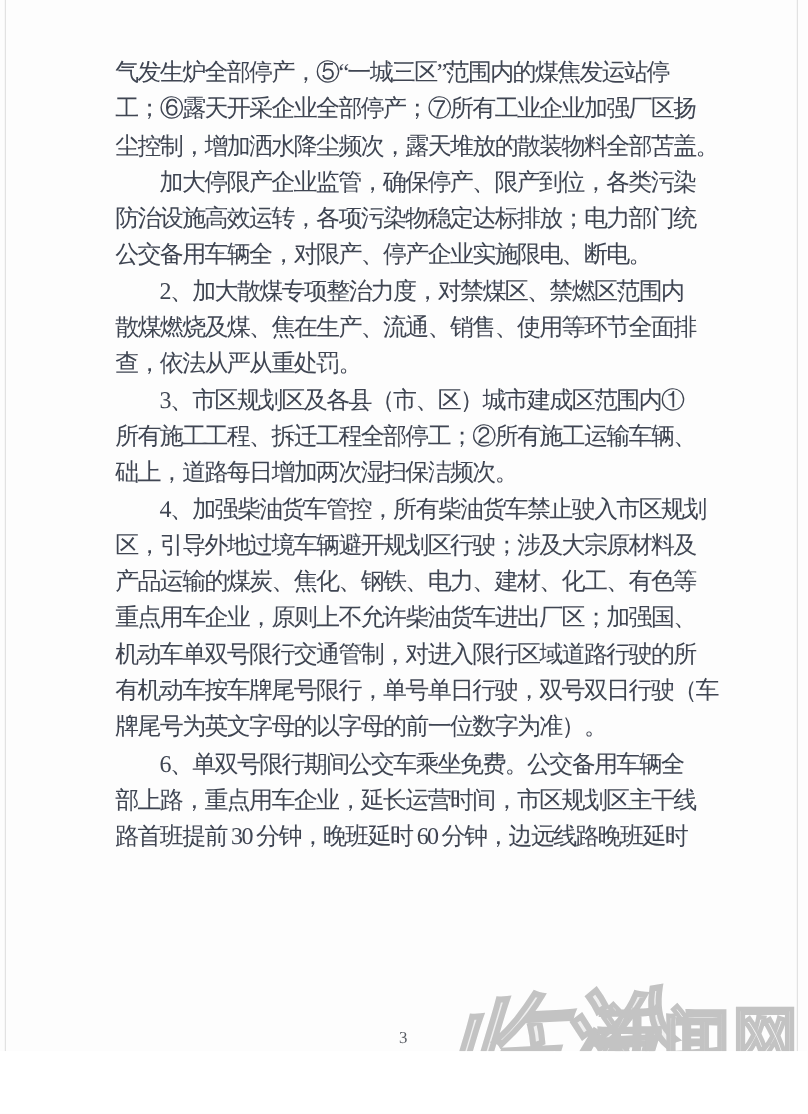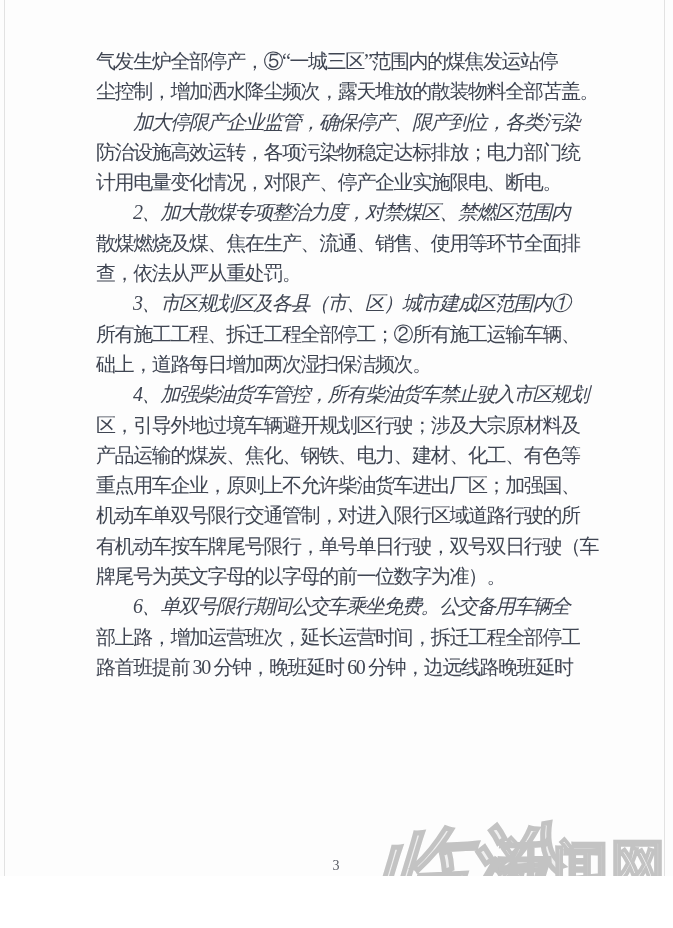--- a/index.html
+++ b/index.html
@@ -49,21 +49,20 @@
   }
   .text-block .line {
     height: 30.3px;
     line-height: 30.3px;
     font-size: 20px;
     letter-spacing: -1.4px;
     white-space: nowrap;
   }
   .text-block .line.indent {
     padding-left: 37px;
-    font-style: italic;
   }
   
   .page-number {
     position: absolute;
     left: 326px; top: 858px;
     width: 20px;
     text-align: center;
     font-size: 14px;
     color: #575b63;
   }
@@ -112,39 +111,40 @@
 </style>
 </head>
 <body>
 
 <div class="page">
   <div class="edge-left"></div>
   <div class="edge-right"></div>
 
   <div class="text-block" id="text-block">
       <div class="line">气发生炉全部停产，⑤“一城三区”范围内的煤焦发运站停</div>
+      <div class="line">工；⑥露天开采企业全部停产；⑦所有工业企业加强厂区扬</div>
       <div class="line">尘控制，增加洒水降尘频次，露天堆放的散装物料全部苫盖。</div>
       <div class="line indent">加大停限产企业监管，确保停产、限产到位，各类污染</div>
       <div class="line">防治设施高效运转，各项污染物稳定达标排放；电力部门统</div>
-      <div class="line">计用电量变化情况，对限产、停产企业实施限电、断电。</div>
+      <div class="line">公交备用车辆全，对限产、停产企业实施限电、断电。</div>
       <div class="line indent">2、加大散煤专项整治力度，对禁煤区、禁燃区范围内</div>
       <div class="line">散煤燃烧及煤、焦在生产、流通、销售、使用等环节全面排</div>
       <div class="line">查，依法从严从重处罚。</div>
       <div class="line indent">3、市区规划区及各县（市、区）城市建成区范围内①</div>
       <div class="line">所有施工工程、拆迁工程全部停工；②所有施工运输车辆、</div>
       <div class="line">础上，道路每日增加两次湿扫保洁频次。</div>
       <div class="line indent">4、加强柴油货车管控，所有柴油货车禁止驶入市区规划</div>
       <div class="line">区，引导外地过境车辆避开规划区行驶；涉及大宗原材料及</div>
       <div class="line">产品运输的煤炭、焦化、钢铁、电力、建材、化工、有色等</div>
       <div class="line">重点用车企业，原则上不允许柴油货车进出厂区；加强国、</div>
       <div class="line">机动车单双号限行交通管制，对进入限行区域道路行驶的所</div>
       <div class="line">有机动车按车牌尾号限行，单号单日行驶，双号双日行驶（车</div>
       <div class="line">牌尾号为英文字母的以字母的前一位数字为准）。</div>
       <div class="line indent">6、单双号限行期间公交车乘坐免费。公交备用车辆全</div>
-      <div class="line">部上路，增加运营班次，延长运营时间，拆迁工程全部停工</div>
+      <div class="line">部上路，重点用车企业，延长运营时间，市区规划区主干线</div>
       <div class="line">路首班提前 30 分钟，晚班延时 60 分钟，边远线路晚班延时</div>
     </div>
 
   <div class="page-number">3</div>
 
   <div class="watermark">
     <span class="wm-script">临汾</span>
     <span class="wm-outline">新闻网</span>
     <span class="wm-url">lfxww.com</span>
   </div>

